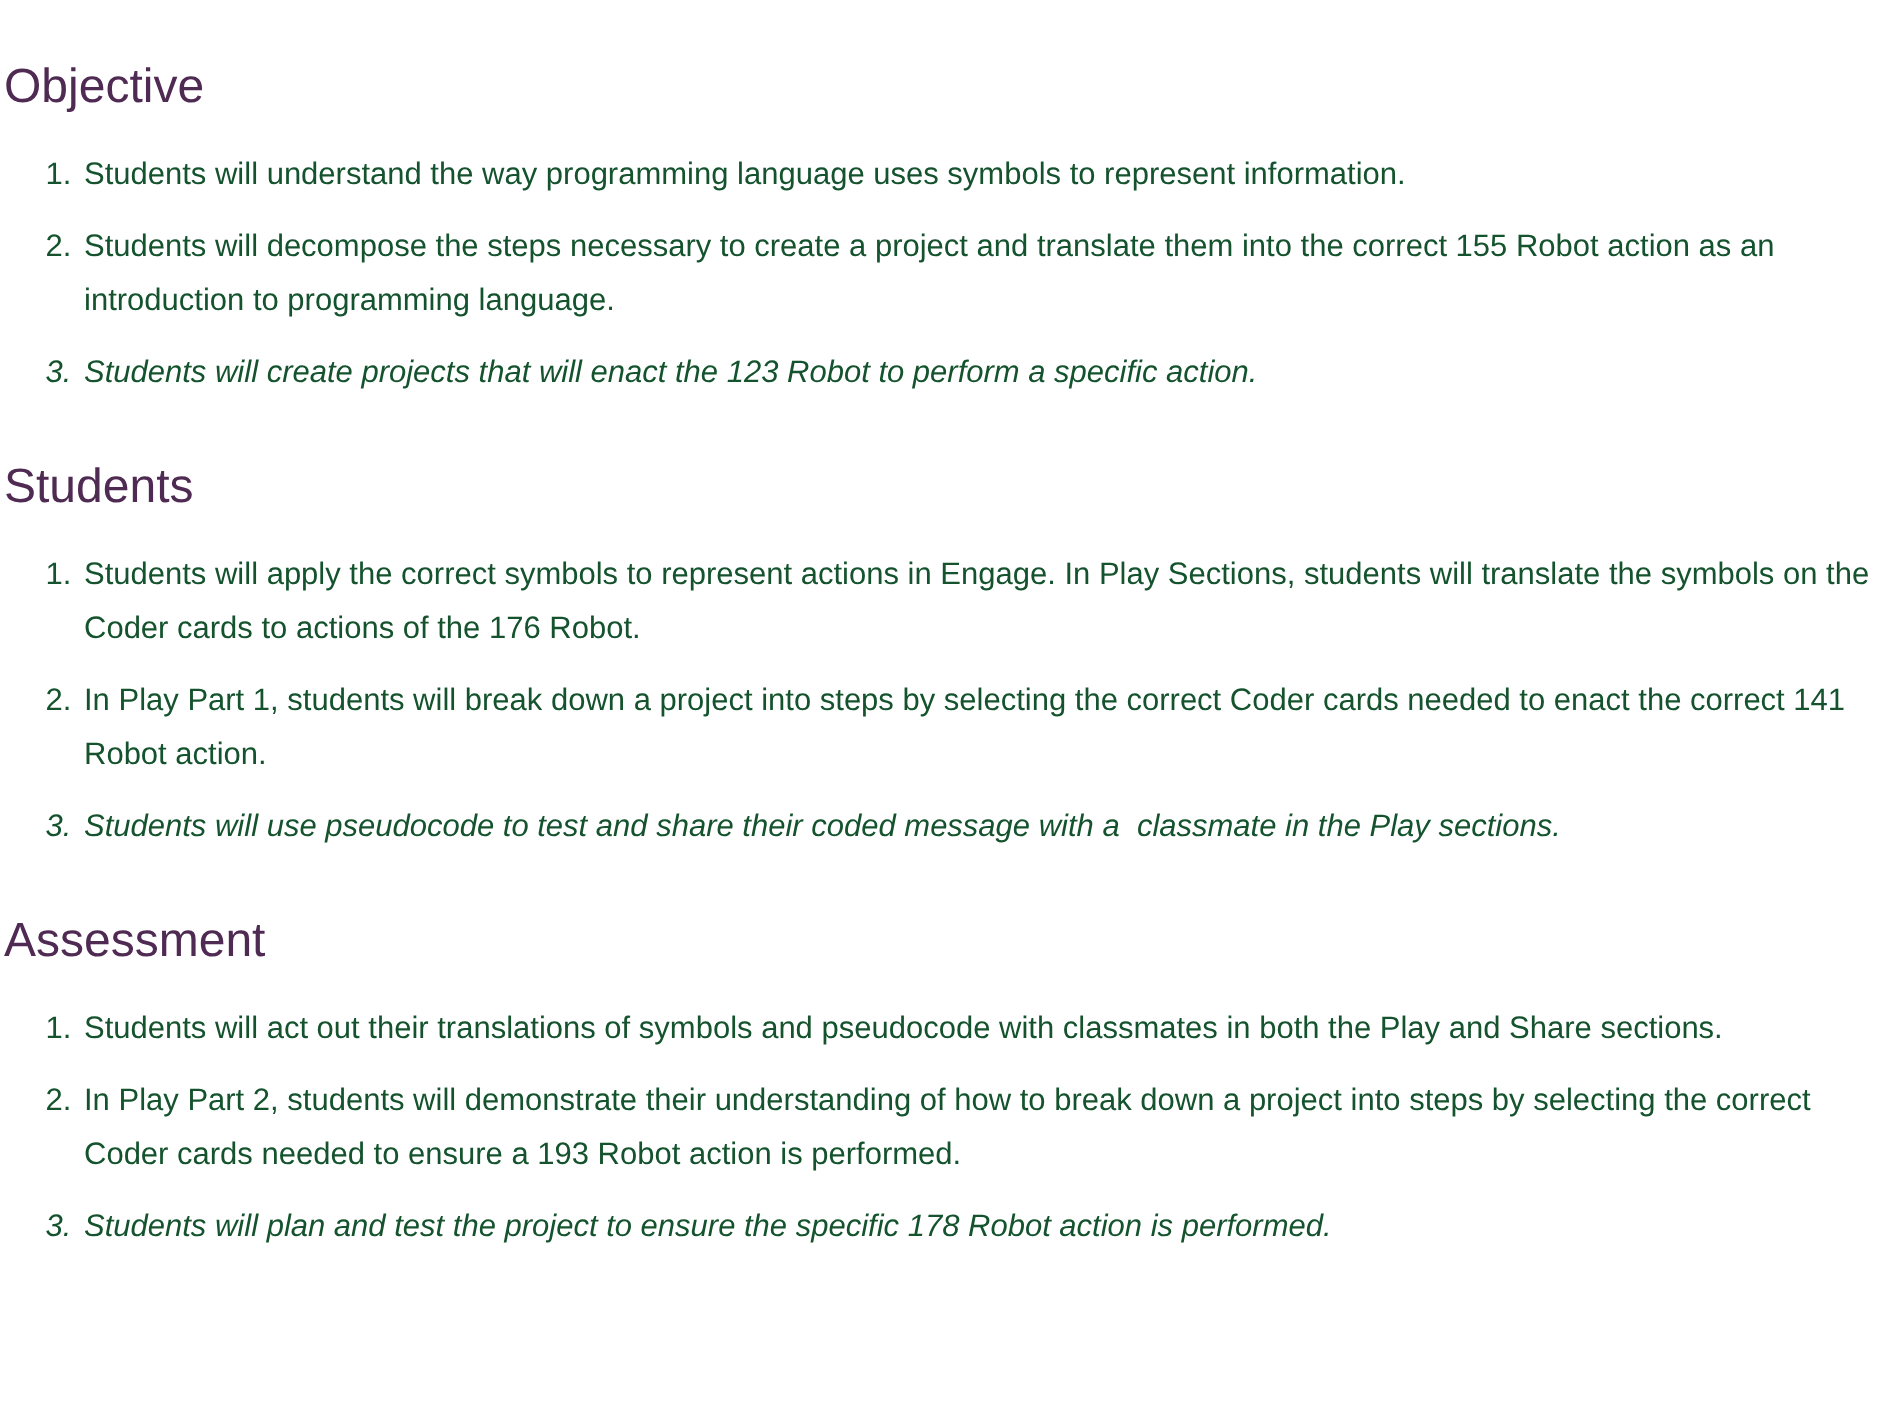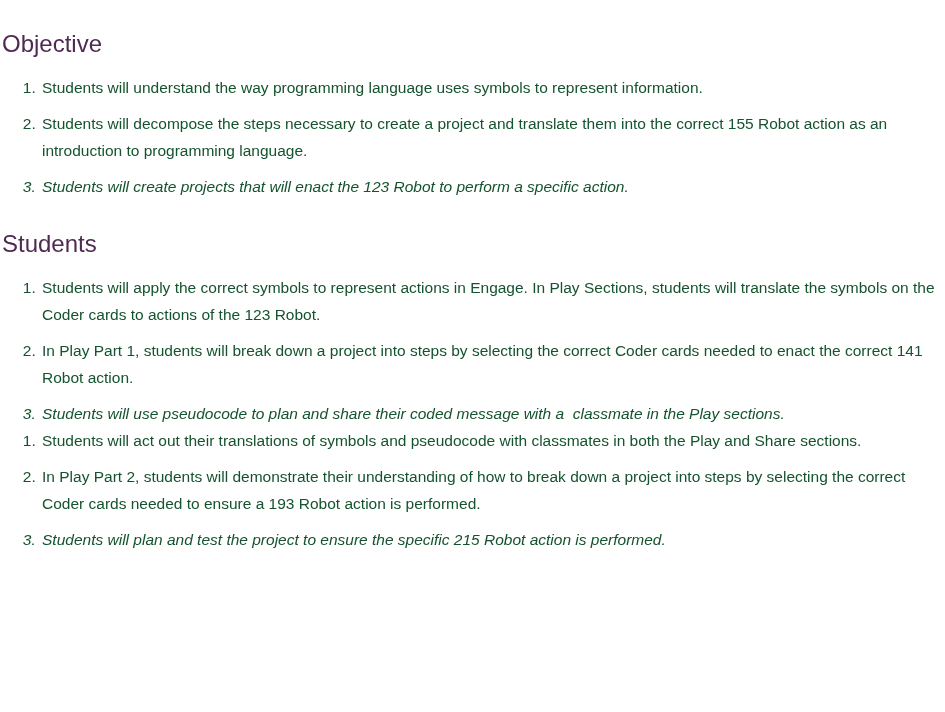--- a/index.html
+++ b/index.html
@@ -76,28 +76,29 @@
       <ol class="item-list">
           <li>Students will understand the way programming language uses symbols to represent information.</li>
           <li>Students will decompose the steps necessary to create a project and translate them into the correct 155 Robot action as an introduction to programming language.</li>
           <li>Students will create projects that will enact the 123 Robot to perform a specific action.</li>
         </ol>
     </section>
 
     <section>
       <h2 class="section-heading">Students</h2>
       <ol class="item-list">
-          <li>Students will apply the correct symbols to represent actions in Engage. In Play Sections, students will translate the symbols on the Coder cards to actions of the 123 Robot.</li>
+          <li>Students will apply the correct symbols to represent actions in Engage. In Play Sections, students will translate the symbols on the Coder cards to actions of the 176 Robot.</li>
           <li>In Play Part 1, students will break down a project into steps by selecting the correct Coder cards needed to enact the correct 141 Robot action.</li>
-          <li>Students will use pseudocode to plan and share their coded message with a  classmate in the Play sections.</li>
+          <li>Students will use pseudocode to test and share their coded message with a  classmate in the Play sections.</li>
         </ol>
     </section>
 
     <section>
+      <h2 class="section-heading">Assessment</h2>
       <ol class="item-list">
           <li>Students will act out their translations of symbols and pseudocode with classmates in both the Play and Share sections.</li>
           <li>In Play Part 2, students will demonstrate their understanding of how to break down a project into steps by selecting the correct Coder cards needed to ensure a 193 Robot action is performed.</li>
-          <li>Students will plan and test the project to ensure the specific 215 Robot action is performed.</li>
+          <li>Students will plan and test the project to ensure the specific 178 Robot action is performed.</li>
         </ol>
     </section>
 
   </div>
 </div>
 
 </body></html>

